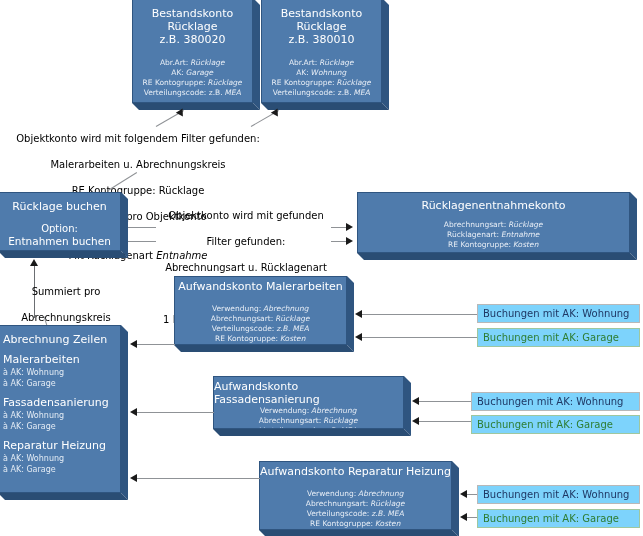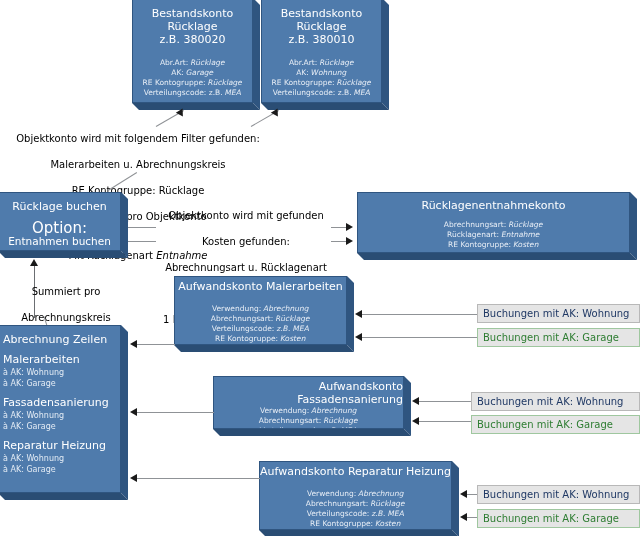--- a/index.html
+++ b/index.html
@@ -56,21 +56,21 @@
     height: 7px;
     right: 7px;
     background: #2a4d74;
     transform: skewX(45deg);
     transform-origin: left top;
   }
 
   .bx-title {
     font-size: 11px;
     line-height: 13px;
-    text-align: right;
+    text-align: left;
     color: #ffffff;
   }
   .bx-sub {
     font-size: 7.5px;
     line-height: 10px;
     text-align: center;
     color: #e8eef6;
   }
   .bx-sub i { font-style: italic; }
 
@@ -82,21 +82,21 @@
     color: #000000;
     text-align: center;
     white-space: pre-line;
   }
   .note i { font-style: italic; }
 
   
   .callout {
     position: absolute;
     box-sizing: border-box;
-    background: #e5e5e5;
+    background: #7dd3fc;
     border: 1px solid #b8b8b8;
     font-size: 10px;
     line-height: 12px;
     display: flex;
     align-items: center;
     padding-left: 5px;
     color: #1f3864;
   }
   .callout.green {
     border-color: #9fc79f;
@@ -230,37 +230,37 @@
   </div>
 
   <div class="diag" style="left:108px; top:190px; width:34px; transform:rotate(-32deg);"></div>
 
   <div class="box3d" style="left:-2px; top:192px; width:130px; height:66px;">
     <div class="side-right"></div>
     <div class="side-bottom"></div>
     <div class="face" style="padding-top:7px;">
       <div class="bx-title">Rücklage buchen</div>
       <div style="height:9px"></div>
-      <div class="bx-title" style="font-size:15px;">Option:</div>
+      <div class="bx-title" style="font-size:10px;">Option:</div>
       <div class="bx-title" style="font-size:10.5px;">Entnahmen buchen</div>
     </div>
   </div>
 
   <div class="line v dark" style="left:34px; top:266px; height:52px;"></div>
   <div class="arrow-up" style="left:30px; top:259px;"></div>
 
   <div class="note" style="left:-2px; top:272px; width:136px;">
     <div>Summiert pro</div>
     <div>Abrechnungskreis</div>
     <div>und Abrechnungsart</div>
   </div>
 
   <div class="note" style="left:146px; top:196px; width:200px;">
     <div>Objektkonto wird mit gefunden</div>
-    <div>Kosten gefunden:</div>
+    <div>Filter gefunden:</div>
     <div>Abrechnungsart u. Rücklagenart</div>
     <div><i>Entnahme</i></div>
     <div>1 Buchung pro Abrechnungskreis</div>
   </div>
 
   <div class="line h" style="left:128px; top:227px; width:28px;"></div>
   <div class="line h" style="left:331px; top:227px; width:17px;"></div>
   <div class="arrow-right" style="left:346px; top:223px;"></div>
 
   <div class="line h" style="left:128px; top:241px; width:28px;"></div>

